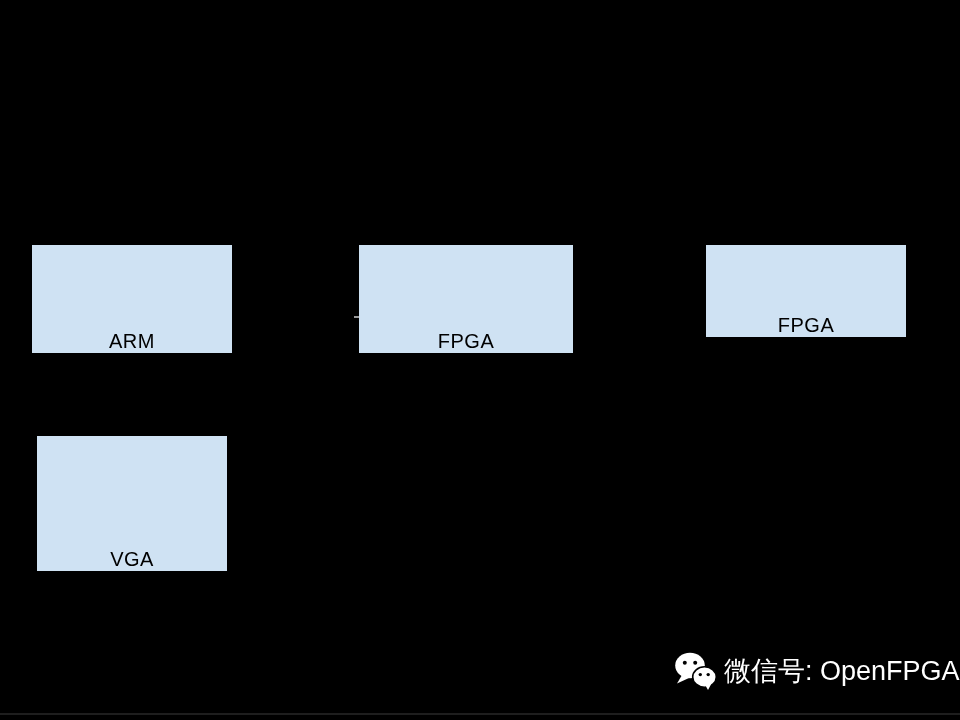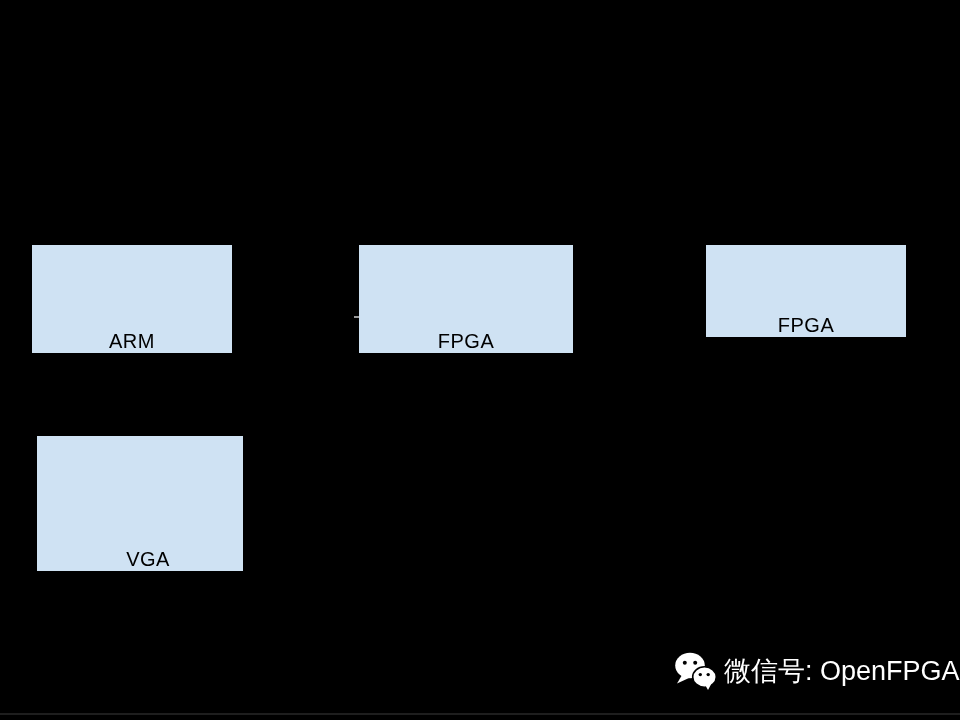--- a/index.html
+++ b/index.html
@@ -23,21 +23,21 @@
     justify-content: center;
   }
   .block .block-label {
     color: #000000;
     font-size: 20px;
     letter-spacing: 0.5px;
   }
   #block-arm  { left: 32px;  top: 245px; width: 200px; height: 108px; }
   #block-sram { left: 359px; top: 245px; width: 214px; height: 108px; }
   #block-fpga { left: 706px; top: 245px; width: 200px; height: 92px; }
-  #block-vga  { left: 37px;  top: 436px; width: 190px; height: 135px; padding-left: 16px; }
+  #block-vga  { left: 37px;  top: 436px; width: 190px; height: 135px; }
 
   .stray-tick {
     position: absolute;
     left: 354px;
     top: 316px;
     width: 5px;
     height: 2px;
     background: #9a9a9a;
   }
 

